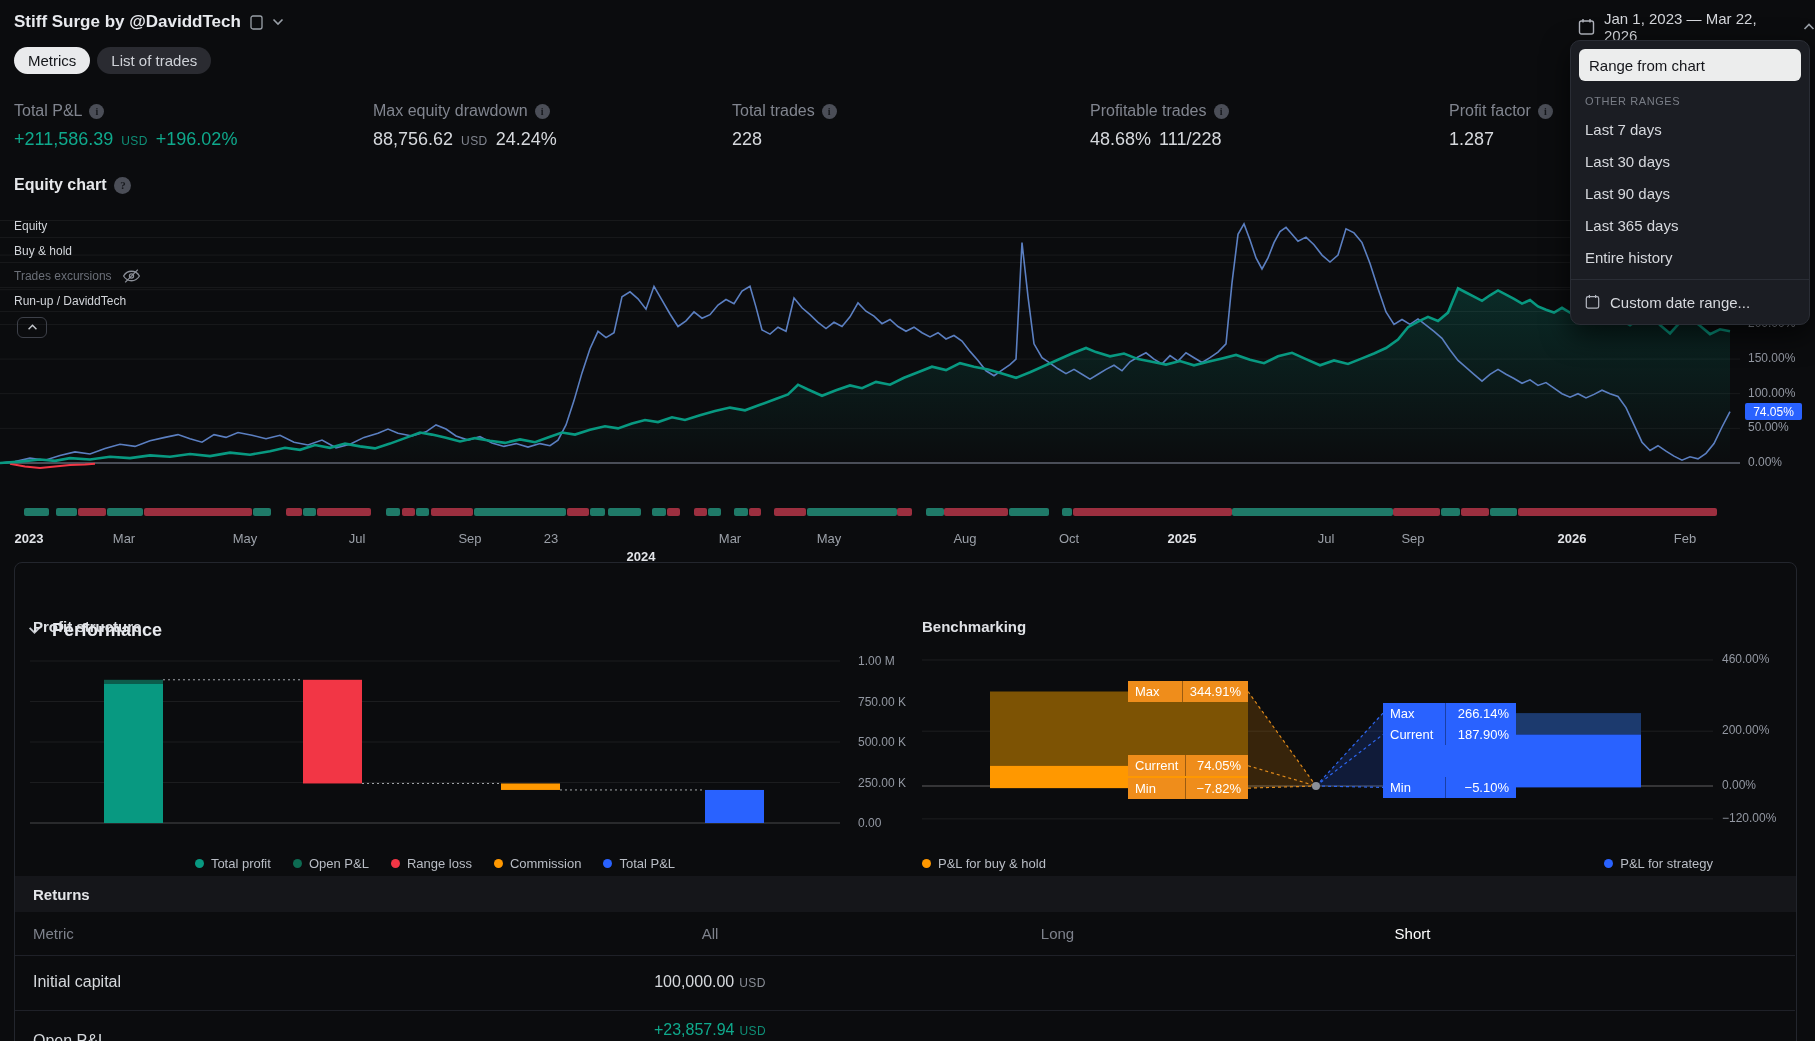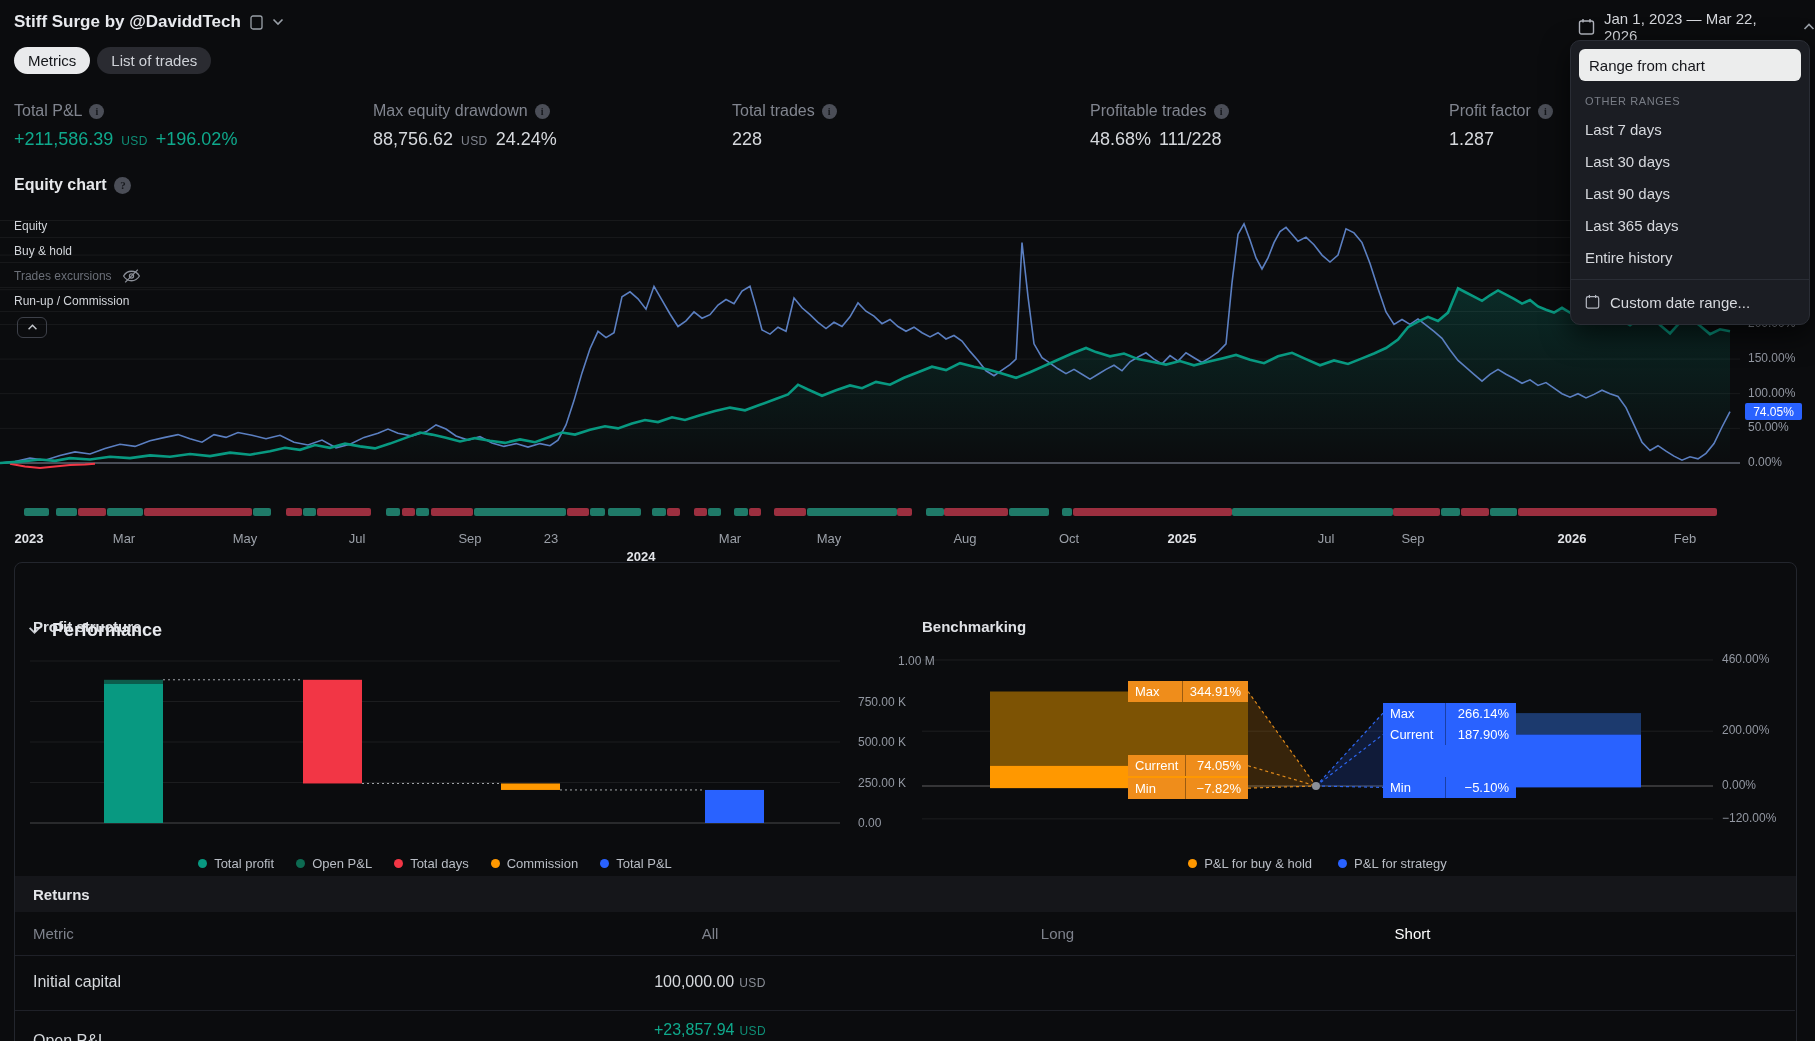--- a/index.html
+++ b/index.html
@@ -231,21 +231,21 @@
     <span>Trades excursions</span>
     <span>
       <svg width="19" height="16" viewBox="0 0 24 20">
           <path d="M2 10s3.6-6 10-6 10 6 10 6-3.6 6-10 6S2 10 2 10z" fill="none" stroke="#8b8f98" stroke-width="1.6"></path>
           <circle cx="12" cy="10" r="2.6" fill="none" stroke="#8b8f98" stroke-width="1.6"></circle>
           <line x1="4" y1="18" x2="20" y2="2" stroke="#8b8f98" stroke-width="1.6"></line>
         </svg>
     </span>
   </div>
   <div class="legend-row">
-      <span>Run-up / Commission</span>
+      <span>Run-up / DaviddTech</span>
     </div>
 </div>
 <div class="sep" style="top:237px;"></div>
 <div class="sep" style="top:262px;"></div>
 <div class="sep" style="top:287px;"></div>
 <div class="sep" style="top:311px;"></div>
 
 <div class="abs flex" style="left:17px; top:317px; width:30px; height:21px; border:1px solid #3d4049; border-radius:6px; justify-content:center; cursor:pointer;">
   <svg width="11" height="7" viewBox="0 0 12 8">
       <polyline points="1.5,6 6,1.5 10.5,6" fill="none" stroke="#c6c9cf" stroke-width="1.6"></polyline>
@@ -294,38 +294,38 @@
     <rect x="104" y="679.792" width="59" height="3.8880000000000337" fill="#0d5c4b"></rect>
     <rect x="104" y="683.6800000000001" width="59" height="139.31999999999994" fill="#089981"></rect>
     <rect x="303" y="679.792" width="59" height="103.67999999999995" fill="#f23645"></rect>
     <rect x="501" y="783.472" width="59" height="6.480000000000018" fill="#ff9800"></rect>
     <rect x="705" y="789.952" width="59" height="33.048" fill="#2962ff"></rect>
     <line x1="163" x2="303" y1="679.792" y2="679.792" stroke="rgba(230,233,238,0.7)" stroke-width="1" stroke-dasharray="2 3"></line>
     <line x1="362" x2="501" y1="783.472" y2="783.472" stroke="rgba(230,233,238,0.7)" stroke-width="1" stroke-dasharray="2 3"></line>
     <line x1="560" x2="705" y1="789.952" y2="789.952" stroke="rgba(230,233,238,0.7)" stroke-width="1" stroke-dasharray="2 3"></line>
   </svg>
 <div id="ps-ylabels">
-    <div style="position: absolute; left: 858px; top: 654px; font-size: 12px; color: rgb(147, 152, 162); margin-left: 40px;">1.00 M</div>
+    <div style="position: absolute; left: 858px; top: 654px; font-size: 12px; color: rgb(147, 152, 162);">1.00 M</div>
     <div style="position: absolute; left: 858px; top: 694.5px; font-size: 12px; color: rgb(147, 152, 162);">750.00 K</div>
     <div style="position: absolute; left: 858px; top: 735px; font-size: 12px; color: rgb(147, 152, 162);">500.00 K</div>
     <div style="position: absolute; left: 858px; top: 775.5px; font-size: 12px; color: rgb(147, 152, 162);">250.00 K</div>
     <div style="position: absolute; left: 858px; top: 816px; font-size: 12px; color: rgb(147, 152, 162);">0.00</div>
   </div>
 <div class="abs flex" id="ps-legend" style="left:30px; top:856px; width:810px; justify-content:center; gap:22px;">
     <div class="leg-item" style="">
       <div style="width: 9px; height: 9px; border-radius: 50%; background: rgb(8, 153, 129);"></div>
       <div style="">Total profit</div>
     </div>
     <div class="leg-item" style="">
       <div style="width: 9px; height: 9px; border-radius: 50%; background: rgb(13, 107, 82);"></div>
       <div style="">Open P&amp;L</div>
     </div>
     <div class="leg-item" style="">
       <div style="width: 9px; height: 9px; border-radius: 50%; background: rgb(242, 54, 69);"></div>
-      <div style="">Total days</div>
+      <div style="">Range loss</div>
     </div>
     <div class="leg-item" style="">
       <div style="width: 9px; height: 9px; border-radius: 50%; background: rgb(255, 152, 0);"></div>
       <div style="">Commission</div>
     </div>
     <div class="leg-item" style="">
       <div style="width: 9px; height: 9px; border-radius: 50%; background: rgb(41, 98, 255);"></div>
       <div style="">Total P&amp;L</div>
     </div>
   </div>
@@ -375,21 +375,21 @@
     </div>
     <div class="bm-badge" style="left: 1383px; top: 724.015px; width: 133px; background: rgb(41, 98, 255);">
       <div class="c1" style="width: 62px;">Current</div>
       <div class="c2" style="">187.90%</div>
     </div>
     <div class="bm-badge" style="left: 1383px; top: 776.897px; width: 133px; background: rgb(41, 98, 255);">
       <div class="c1" style="width: 62px;">Min</div>
       <div class="c2" style="">−5.10%</div>
     </div>
   </div>
-<div class="abs flex" id="bm-legend" style="left:922px; top:856px; width:791px; justify-content:center; gap:26px;">
+<div class="abs flex" id="bm-legend" style="left:922px; top:856px; width:791px; justify-content:space-between; gap:26px;">
     <div class="leg-item" style="">
       <div style="width: 9px; height: 9px; border-radius: 50%; background: rgb(255, 152, 0);"></div>
       <div style="">P&amp;L for buy &amp; hold</div>
     </div>
     <div class="leg-item" style="">
       <div style="width: 9px; height: 9px; border-radius: 50%; background: rgb(41, 98, 255);"></div>
       <div style="">P&amp;L for strategy</div>
     </div>
   </div>
 

